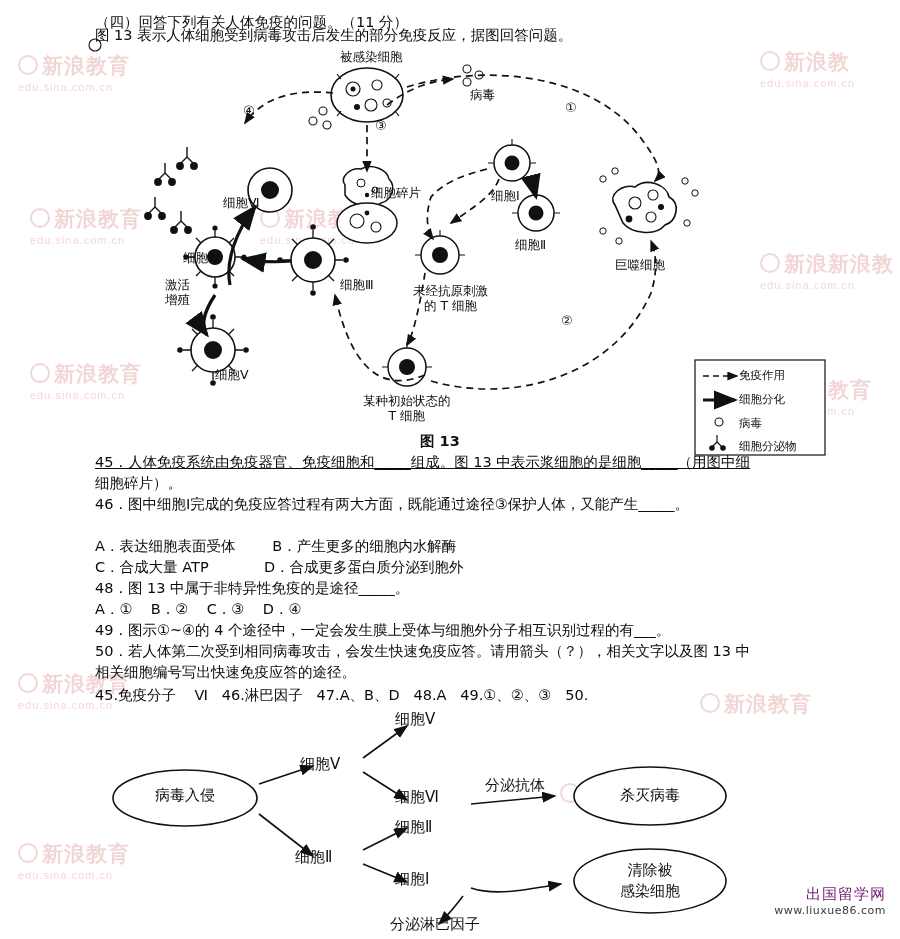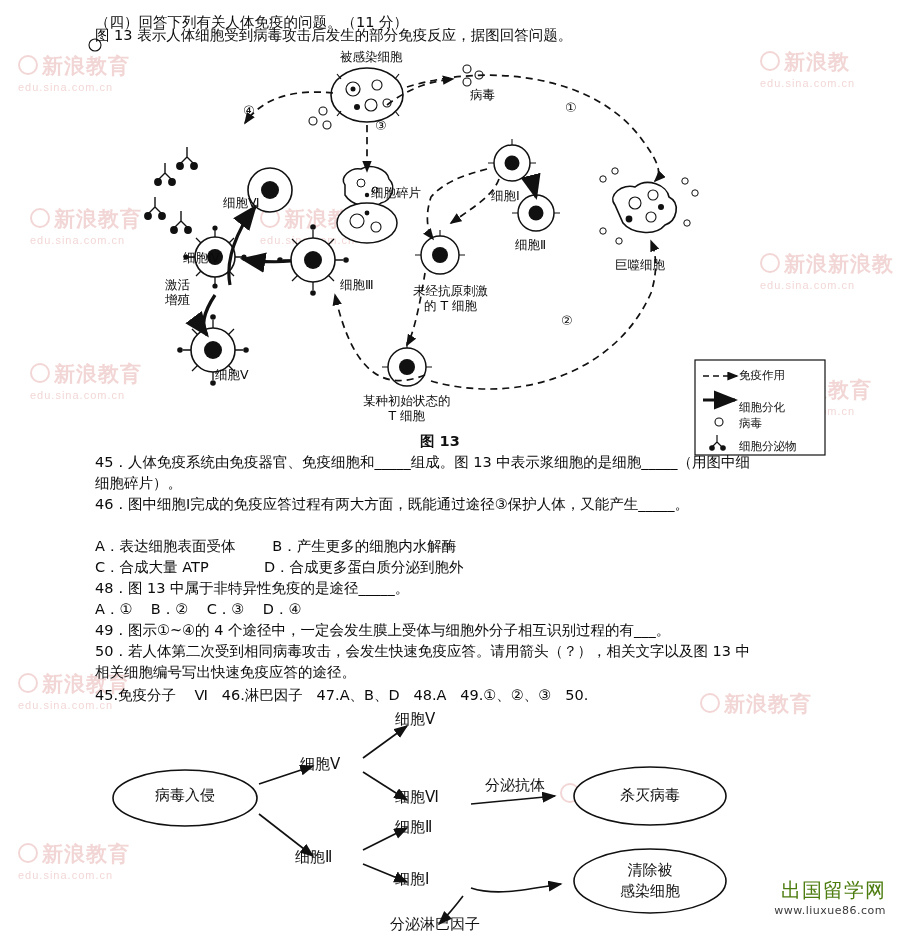--- a/index.html
+++ b/index.html
@@ -135,21 +135,21 @@
     white-space: pre;
     line-height: 18px;
   }
   .site-credit {
     position: absolute;
     right: 14px;
     bottom: 22px;
     text-align: right;
     font-family: "DejaVu Sans", "Liberation Sans", sans-serif;
   }
-  .site-credit .c1 { font-size: 20px; color: #4d7c0f; letter-spacing: 1px;}
+  .site-credit .c1 { font-size: 15px; color: #701a75; letter-spacing: 1px;}
   .site-credit .c2 { font-size: 11px; color: #3a3a3a; letter-spacing: 0.5px;}
 </style>
 </head>
 <body>
 
 <div class="page">
 
   <div class="wm" style="left:18px;top:52px;">
     <span class="circle"></span><span class="big">新浪教育</span>
     <span class="small">edu.sina.com.cn</span>
@@ -367,21 +367,21 @@
           <circle cx="17" cy="88" r="2.2" fill="#111"></circle>
             <circle cx="28" cy="88" r="2.2" fill="#111"></circle>
         </g>
       </g>
     </svg>
 
     <div class="legend-row" style="left:644px;top:323px;width:110px;">
       <span class="ltxt" style="left:0;">免疫作用</span>
     </div>
     <div class="legend-row" style="left:644px;top:347px;width:110px;">
-      <span class="ltxt" style="left:0;margin-top:8px;">细胞分化</span>
+      <span class="ltxt" style="left:0;">细胞分化</span>
     </div>
     <div class="legend-row" style="left:644px;top:371px;width:110px;">
       <span class="ltxt" style="left:0;">病毒</span>
     </div>
     <div class="legend-row" style="left:644px;top:394px;width:110px;">
       <span class="ltxt" style="left:0;">细胞分泌物</span>
     </div>
 
     <div class="fig-label" style="left:245px;top:4px;">被感染细胞</div>
     <div class="fig-label" style="left:375px;top:42px;">病毒</div>
@@ -401,21 +401,21 @@
 T 细胞</div>
 
     <div class="circ-num" style="left:148px;top:58px;">④</div>
     <div class="circ-num" style="left:280px;top:73px;">③</div>
     <div class="circ-num" style="left:470px;top:55px;">①</div>
     <div class="circ-num" style="left:466px;top:268px;">②</div>
   </div>
 
   <div class="fig-num" style="left:0;top:0;position:absolute;left:420px;top:432px;">图 13</div>
 
-  <div class="txt" style="left:95px;top:452px;">45．人体免疫系统由免疫器官、免疫细胞和_____组成。图 13 中表示浆细胞的是细胞_____（用图中细</div>
+  <div class="txt" style="left:95px;top:452px;text-decoration:underline;">45．人体免疫系统由免疫器官、免疫细胞和_____组成。图 13 中表示浆细胞的是细胞_____（用图中细</div>
   <div class="txt" style="left:95px;top:473px;">细胞碎片）。</div>
   <div class="txt" style="left:95px;top:494px;">46．图中细胞Ⅰ完成的免疫应答过程有两大方面，既能通过途径③保护人体，又能产生_____。</div>
   <div class="txt" style="left:95px;top:557px;">C．合成大量 ATP            D．合成更多蛋白质分泌到胞外</div>
   <div class="txt" style="left:95px;top:536px;">A．表达细胞表面受体        B．产生更多的细胞内水解酶</div>
   <div class="txt" style="left:95px;top:578px;">48．图 13 中属于非特异性免疫的是途径_____。</div>
   <div class="txt" style="left:95px;top:599px;">A．①    B．②    C．③    D．④</div>
   <div class="txt" style="left:95px;top:620px;">49．图示①~④的 4 个途径中，一定会发生膜上受体与细胞外分子相互识别过程的有___。</div>
   <div class="txt" style="left:95px;top:641px;">50．若人体第二次受到相同病毒攻击，会发生快速免疫应答。请用箭头（？），相关文字以及图 13 中</div>
   <div class="txt" style="left:95px;top:662px;">相关细胞编号写出快速免疫应答的途径。</div>
   <div class="txt" style="left:95px;top:685px;">45.免疫分子    Ⅵ   46.淋巴因子   47.A、B、D   48.A   49.①、②、③   50.</div>

